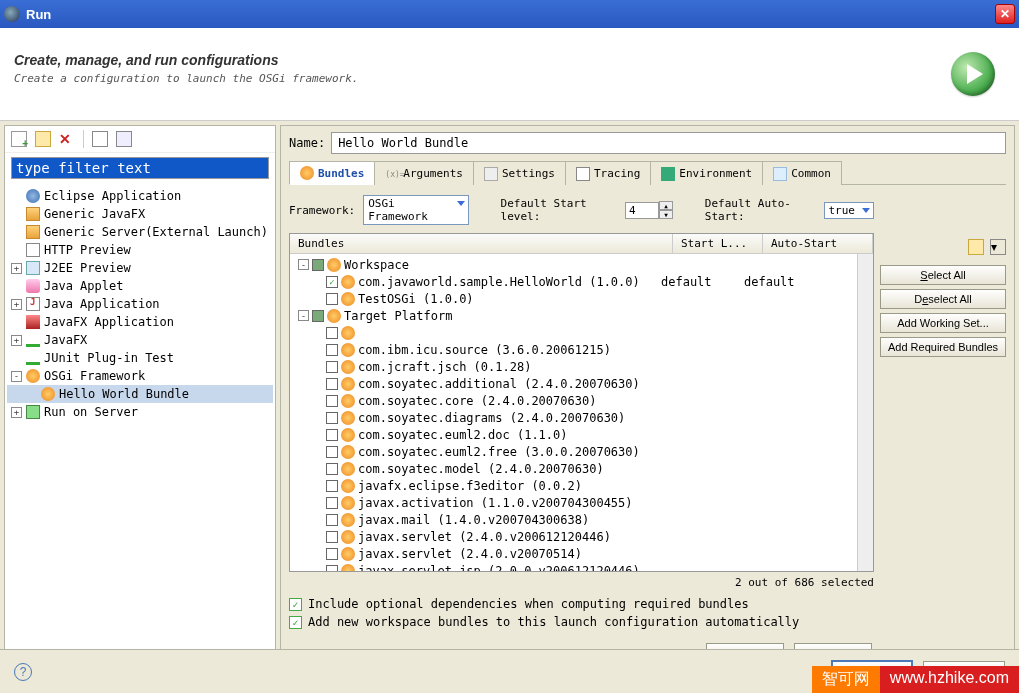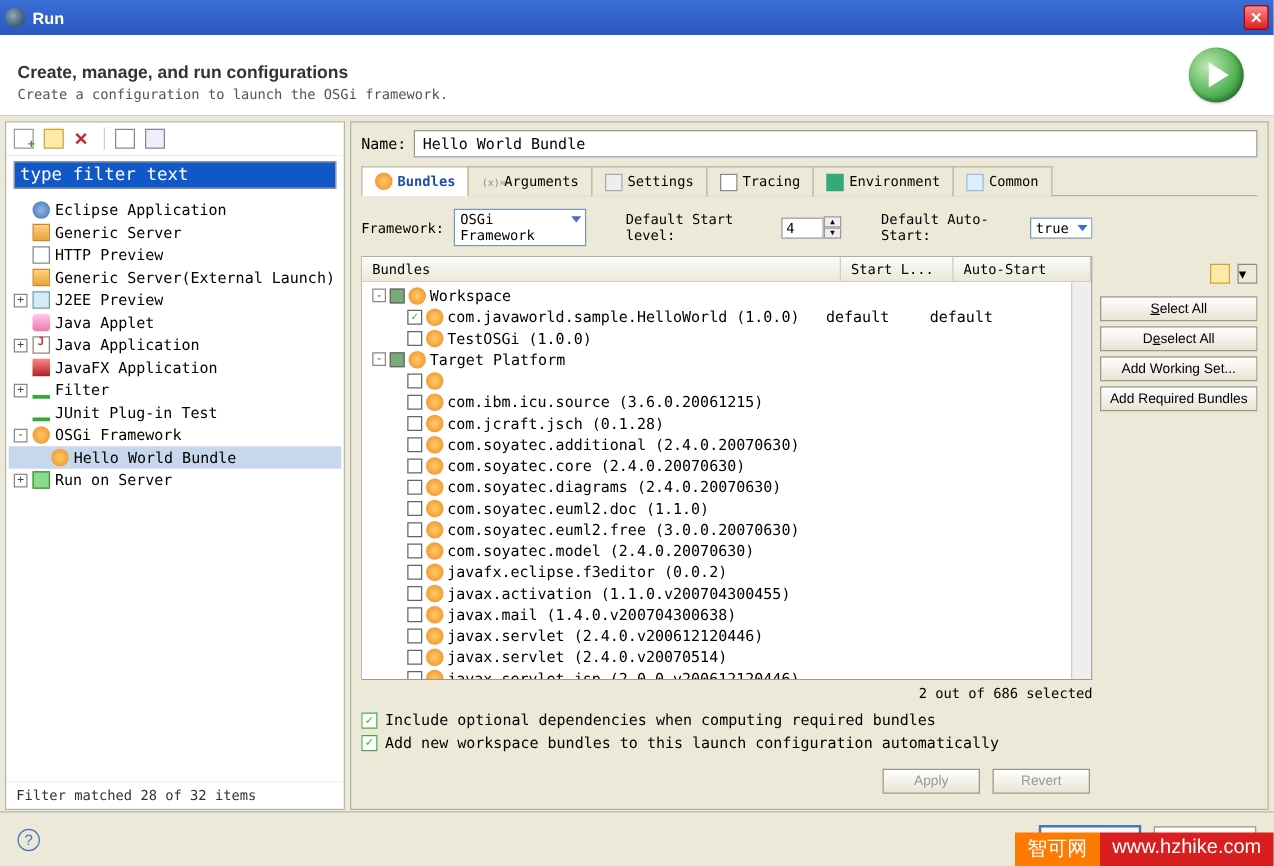--- a/index.html
+++ b/index.html
@@ -1,21 +1,21 @@
 <!DOCTYPE html>
 <html><head>
 <meta charset="utf-8">
 <style>
   * { box-sizing: border-box; margin: 0; padding: 0; }
   body { font-family: "Segoe UI", Tahoma, sans-serif; font-size: 12px; background: #ece9d8; width: 1019px; height: 693px; overflow: hidden; position: relative; }
   .titlebar { background: linear-gradient(#3a6ed5, #2958c0); height: 28px; display: flex; align-items: center; padding: 0 4px; color: #fff; font-weight: bold; }
   .titlebar .eclipse-icon { width: 16px; height: 16px; background: radial-gradient(circle at 40% 40%, #8ab, #235); border-radius: 50%; margin-right: 6px; }
   .titlebar .title { flex: 1; font-size: 13px; }
   .titlebar .close-btn { width: 20px; height: 20px; background: linear-gradient(#f88,#d22); border: 1px solid #a00; border-radius: 3px; color:#fff; display:flex; align-items:center; justify-content:center; font-weight:bold; cursor:pointer; }
-  .header { background: #fff; padding: 10px 14px; display:flex; align-items:flex-end; border-bottom: 1px solid #ccc; }
+  .header { background: #fff; padding: 24px 14px; display:flex; align-items:flex-start; border-bottom: 1px solid #ccc; font-style: italic; }
   .header-left { flex:1; }
   .header h1 { font-size: 14px; font-weight: bold; color: #333; }
   .header p { font-size: 11px; color: #555; font-family: monospace; margin-top: 4px; }
   .run-icon { width: 44px; height: 44px; border-radius: 50%; background: radial-gradient(circle at 35% 35%, #bfe8b0, #4caf50 60%, #2e7d32); display:flex; align-items:center; justify-content:center; box-shadow: inset -2px -2px 4px rgba(0,0,0,.3), 0 1px 2px rgba(0,0,0,.2); margin-right: 10px; }
   .run-icon::after { content:""; width:0; height:0; border-top: 10px solid transparent; border-bottom: 10px solid transparent; border-left: 16px solid #fff; margin-left:4px; }
   .body { display:flex; height: calc(100% - 28px - 62px - 44px); padding: 4px; gap: 4px; }
   .left-panel { width: 272px; background: #fff; border: 1px solid #b5b5a5; display:flex; flex-direction:column; }
   .toolbar { padding: 4px 6px; display:flex; gap: 8px; align-items:center; border-bottom: 1px solid #eee; }
   .tb-icon { width: 16px; height: 16px; cursor:pointer; display:inline-block; }
   .tb-new { background: #fff; border: 1px solid #999; position:relative; }
@@ -137,31 +137,31 @@
     <input class="filter-input" value="type filter text" style="">
     <div class="tree" id="cfg-tree">
         <div class="tree-item">
           <span class="expander empty"></span>
           <span class="cfg-icon ic-eclipse"></span>
           <span>Eclipse Application</span>
         </div>
         <div class="tree-item">
           <span class="expander empty"></span>
           <span class="cfg-icon ic-server"></span>
-          <span>Generic Server</span>
+          <span>Generic JavaFX</span>
+        </div>
+        <div class="tree-item">
+          <span class="expander empty"></span>
+          <span class="cfg-icon ic-server"></span>
+          <span>Generic Server(External Launch)</span>
         </div>
         <div class="tree-item">
           <span class="expander empty"></span>
           <span class="cfg-icon ic-http"></span>
           <span>HTTP Preview</span>
-        </div>
-        <div class="tree-item">
-          <span class="expander empty"></span>
-          <span class="cfg-icon ic-server"></span>
-          <span>Generic Server(External Launch)</span>
         </div>
         <div class="tree-item">
           <span class="expander">+</span>
           <span class="cfg-icon ic-j2ee"></span>
           <span>J2EE Preview</span>
         </div>
         <div class="tree-item">
           <span class="expander empty"></span>
           <span class="cfg-icon ic-applet"></span>
           <span>Java Applet</span>
@@ -172,21 +172,21 @@
           <span>Java Application</span>
         </div>
         <div class="tree-item">
           <span class="expander empty"></span>
           <span class="cfg-icon ic-javafx"></span>
           <span>JavaFX Application</span>
         </div>
         <div class="tree-item">
           <span class="expander">+</span>
           <span class="cfg-icon ic-junit"></span>
-          <span>Filter</span>
+          <span>JavaFX</span>
         </div>
         <div class="tree-item">
           <span class="expander empty"></span>
           <span class="cfg-icon ic-junit"></span>
           <span>JUnit Plug-in Test</span>
         </div>
         <div class="tree-item">
           <span class="expander">-</span>
           <span class="cfg-icon ic-osgi"></span>
           <span>OSGi Framework</span>

